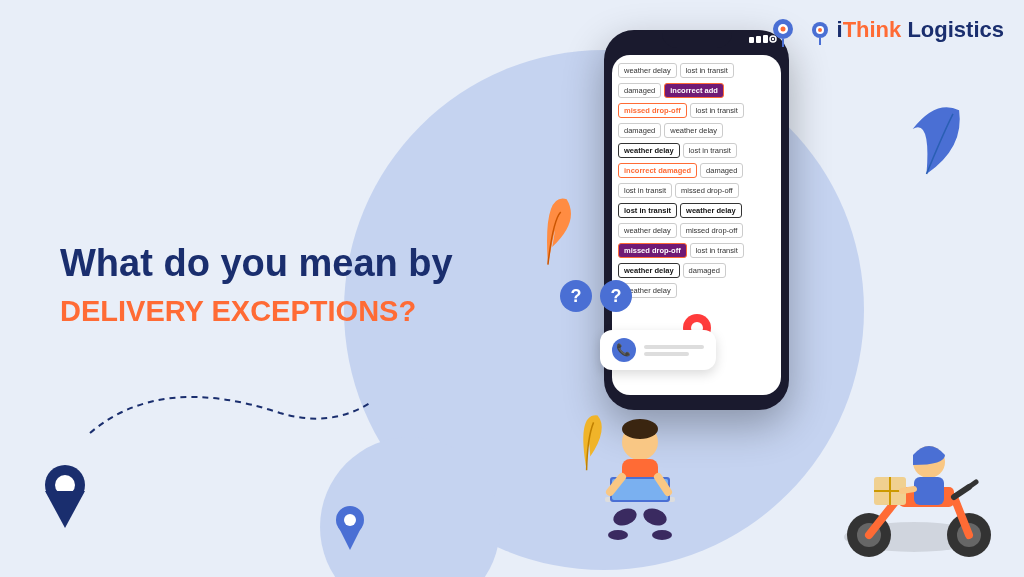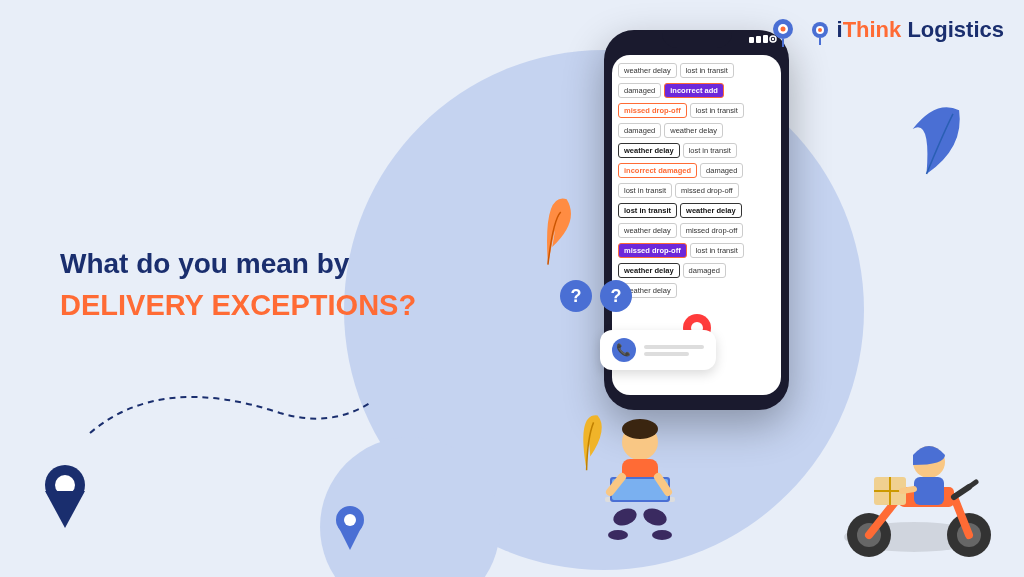--- a/index.html
+++ b/index.html
@@ -61,21 +61,21 @@
     
     .left-content {
       position: absolute;
       left: 60px;
       top: 50%;
       transform: translateY(-55%);
       z-index: 5;
       max-width: 420px;
     }
     .main-title {
-      font-size: 28px;
+      font-size: 38px;
       font-weight: 600;
       color: #1a2e6e;
       line-height: 1.2;
       margin-bottom: 10px;
     }
     .main-subtitle {
       font-size: 29px;
       font-weight: 900;
       color: #ff6b35;
       text-transform: uppercase;
@@ -131,21 +131,21 @@
     .tag {
       font-size: 7.5px;
       padding: 2px 5px;
       border-radius: 3px;
       border: 1px solid #ccc;
       color: #333;
       background: white;
       white-space: nowrap;
     }
     .tag.bold { font-weight: 700; border-color: #333; color: #111; }
-    .tag.orange { background: #6d28d9; color: white; border-color: #ff6b35; font-weight: 700; }
+    .tag.orange { background: #701a75; color: white; border-color: #ff6b35; font-weight: 700; }
     .tag.orange-outline { border-color: #ff6b35; color: #ff6b35; font-weight: 700; }
 
     
 
     
     .location-pin-large {
       position: absolute;
       left: 30px;
       bottom: 40px;
       z-index: 5;

